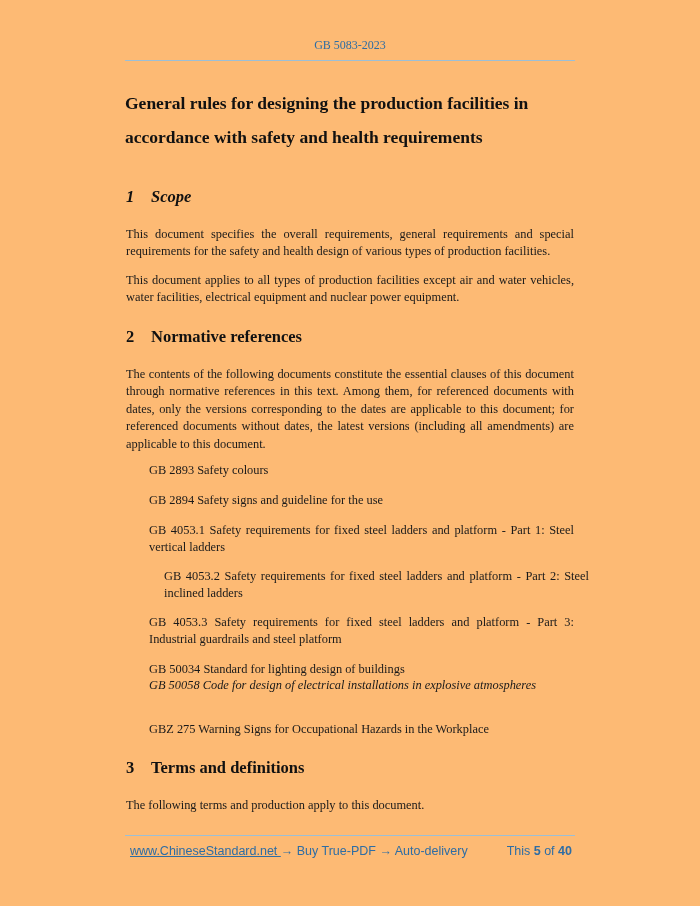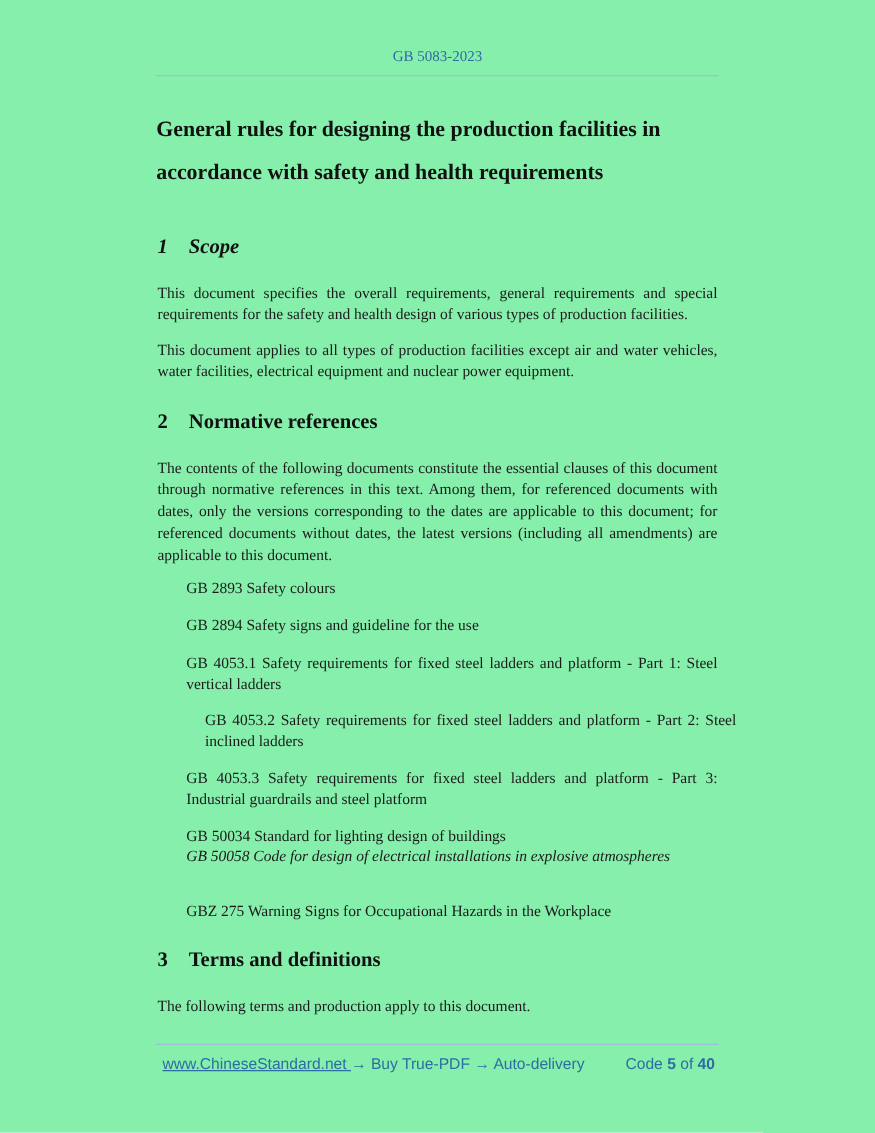--- a/index.html
+++ b/index.html
@@ -1,17 +1,17 @@
 <!DOCTYPE html>
 <html><head>
   <meta charset="utf-8">
   <style>
     html, body { margin: 0; padding: 0; background: #ffffff; }
     body { width: 700px; height: 906px; position: relative; overflow: hidden; }
-    .page { position: absolute; left: 0; top: 0; width: 700px; height: 906px; background: #86efac; }
+    .page { position: absolute; left: 0; top: 0; width: 700px; height: 906px; background: #fdba74; }
     .header-code { position: absolute; top: 38px; left: 0; width: 700px; text-align: center;
       font-family: "Liberation Serif", serif; font-size: 12px; color: #2e6da4; }
     .rule { position: absolute; left: 125px; width: 450px; height: 1px; background: #9cbfd6; }
     .rule.top { top: 60px; }
     .rule.bottom { top: 835px; }
     .title { position: absolute; left: 125px; width: 450px; top: 86px; 
       font-family: "Liberation Serif", serif; font-weight: bold; font-size: 17.5px; line-height: 34px; color: #111; }
     .sec { position: absolute; left: 126px; font-family: "Liberation Serif", serif; font-weight: bold;
       font-size: 16.5px; color: #111; white-space: nowrap; }
     .sec .num { display: inline-block; width: 25px; }
@@ -60,19 +60,19 @@
   <div class="sec" style="top:758px;">
     <span class="num">3</span><span>Terms and definitions</span>
   </div>
   <div class="para" style="top:797px;">The following terms and production apply to this document.</div>
 
   <div class="rule bottom"></div>
 
   <div class="footer">
     <span class="link">www.ChineseStandard.net </span><span>→</span><span> Buy True-PDF </span><span>→</span><span> Auto-delivery</span>
     <span class="pager">
-      <span>Code</span>
+      <span>This</span>
       <b>5</b>
       <span>of</span>
       <b>40</b>
     </span>
   </div>
 </div>
 
 </body></html>

